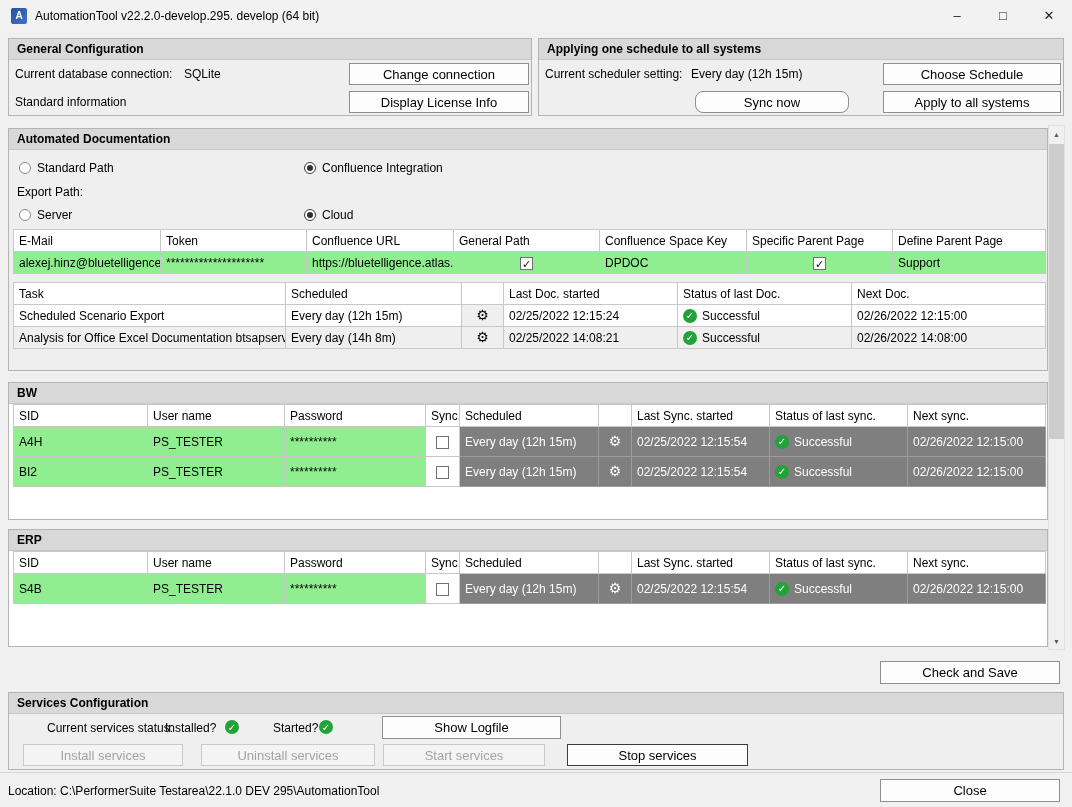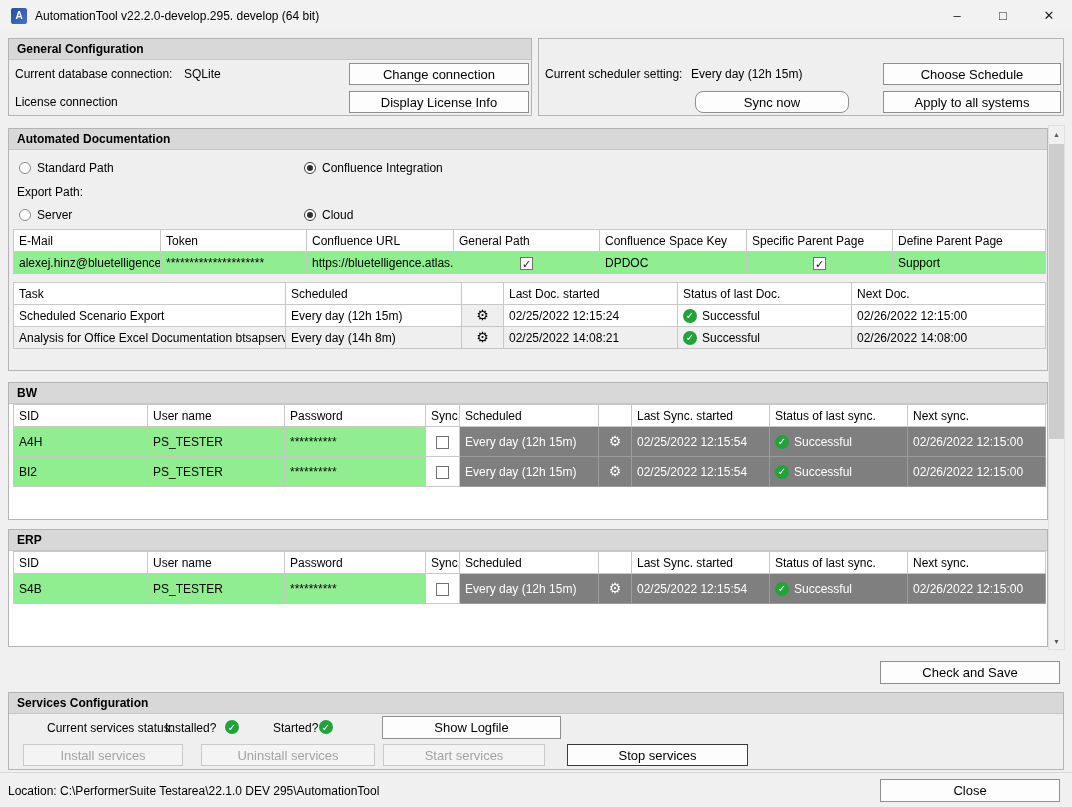--- a/index.html
+++ b/index.html
@@ -64,26 +64,27 @@
     <div class="win-btn">✕</div>
   </div>
 </div>
 
 <div class="groupbox" style="left:8px; top:38px; width:524px; height:78px;">
   <div class="gb-header">General Configuration</div>
   <div class="gb-body">
     <span class="lbl" style="left:6px; top:7px;">Current database connection:</span>
     <span class="lbl" style="left:175px; top:7px;">SQLite</span>
     <div class="btn" style="left:340px; top:3px; width:180px;">Change connection</div>
-    <span class="lbl" style="left:6px; top:35px;">License connection</span>
+    <span class="lbl" style="left:6px; top:35px;">Standard information</span>
     <div class="btn" style="left:340px; top:31px; width:180px;">Display License Info</div>
   </div>
 </div>
 
 <div class="groupbox" style="left:538px; top:38px; width:526px; height:78px;">
+  <div class="gb-header">Applying one schedule to all systems</div>
   <div class="gb-body">
     <span class="lbl" style="left:6px; top:7px;">Current scheduler setting:</span>
     <span class="lbl" style="left:152px; top:7px;">Every day (12h 15m)</span>
     <div class="btn" style="left:344px; top:3px; width:178px;">Choose Schedule</div>
     <div class="btn" style="left:156px; top:31px; width:154px;border-radius:8px;">Sync now</div>
     <div class="btn" style="left:344px; top:31px; width:178px;">Apply to all systems</div>
   </div>
 </div>
 
 <div class="groupbox" style="left:8px; top:128px; width:1040px; height:243px;">

